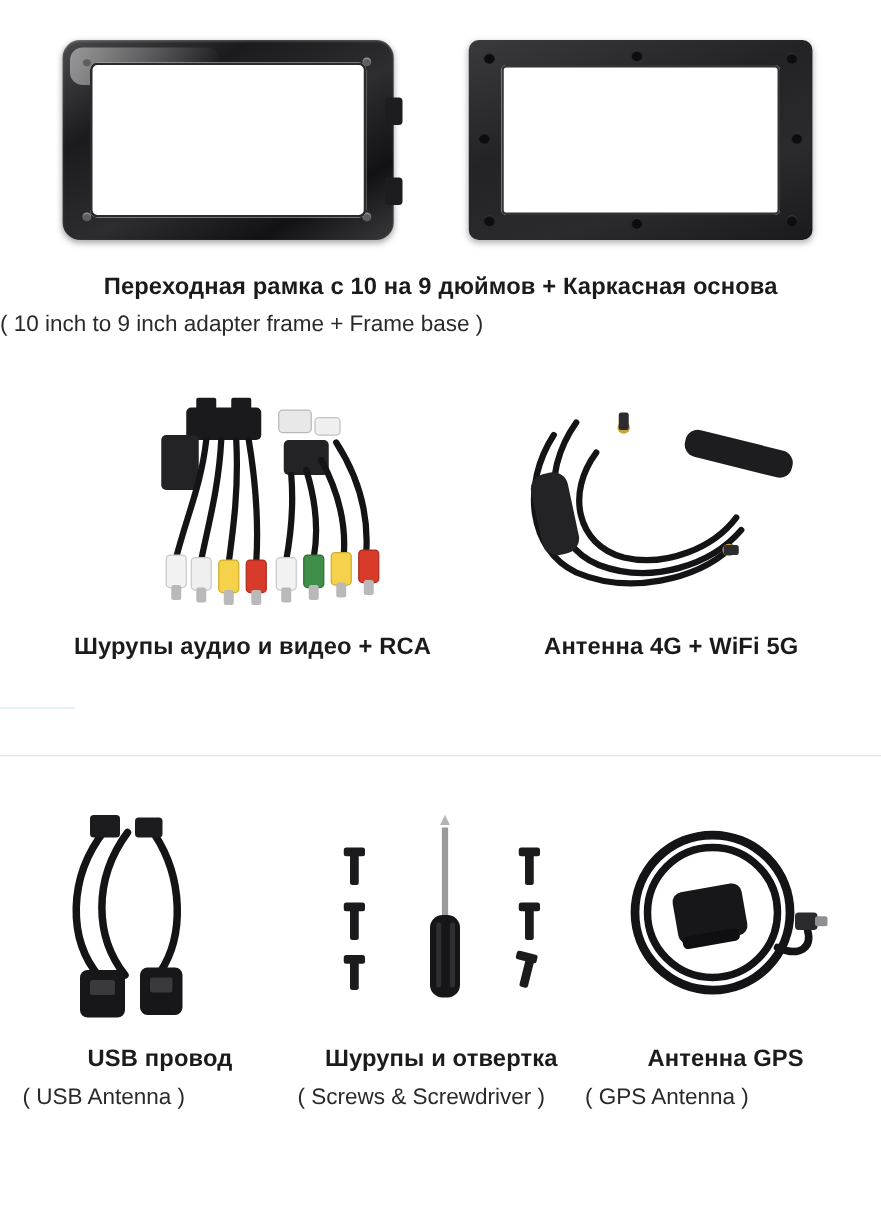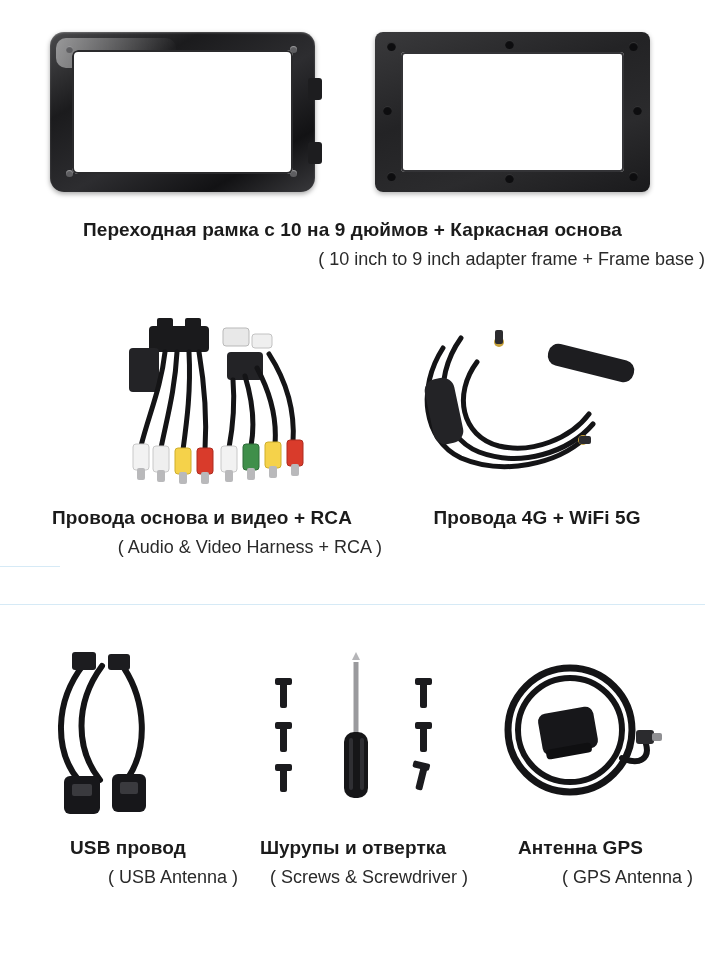--- a/index.html
+++ b/index.html
@@ -28,21 +28,21 @@
     font-size: 19px;
     font-weight: bold;
     text-align: center;
     color: #1b1b1b;
     letter-spacing: 0.1px;
     line-height: 1.25;
   }
   .caption-en {
     font-size: 18px;
     font-weight: normal;
-    text-align: right;
+    text-align: left;
     color: #2a2a2a;
     line-height: 1.3;
     margin-top: 6px;
   }
 
   
   .section-frames {
     position: absolute;
     left: 0;
     top: 0;
@@ -271,22 +271,21 @@
             <rect x="206" y="126" width="16" height="26" rx="3" fill="#3f8f4a" stroke="#2f6c38"></rect>
             <rect x="210" y="150" width="8" height="12" rx="2" fill="#b9b9bb"></rect>
             <rect x="228" y="124" width="16" height="26" rx="3" fill="#f5d24a" stroke="#cfae2b"></rect>
             <rect x="232" y="148" width="8" height="12" rx="2" fill="#b9b9bb"></rect>
             <rect x="250" y="122" width="16" height="26" rx="3" fill="#d93b2b" stroke="#ad2c20"></rect>
             <rect x="254" y="146" width="8" height="12" rx="2" fill="#b9b9bb"></rect>
           </g>
         </svg>
       </div>
       <div class="cell-caption">
-        <div class="caption-ru">Провода основа и видео + RCA</div>
-        <div class="caption-en">( Audio &amp; Video Harness + RCA )</div>
+        <div class="caption-ru">Шурупы аудио и видео + RCA</div>
       </div>
     </div>
 
     <div class="cell antenna4g-cell">
       <div class="cell-art">
         <svg class="art-svg" width="260" height="180" viewBox="0 0 260 180">
 
           <g stroke="#141416" stroke-width="5" fill="none" stroke-linecap="round">
             <path d="M36 30 C10 70, 16 122, 54 140 C96 158, 150 146, 178 120"></path>
             <path d="M54 20 C24 62, 32 118, 72 134 C114 150, 162 134, 186 106"></path>
@@ -296,21 +295,21 @@
           <rect x="22" y="60" width="30" height="66" rx="12" fill="#232326" transform="rotate(-12 37 93)"></rect>
           <rect x="140" y="34" width="88" height="22" rx="10" fill="#1d1d20" transform="rotate(14 184 45)"></rect>
 
           <circle cx="92" cy="24" r="5" fill="#c8a23a"></circle>
           <rect x="88" y="12" width="8" height="14" rx="2" fill="#2c2c2f"></rect>
           <circle cx="176" cy="122" r="5" fill="#c8a23a"></circle>
           <rect x="172" y="118" width="12" height="8" rx="2" fill="#2c2c2f"></rect>
         </svg>
       </div>
       <div class="cell-caption">
-        <div class="caption-ru">Провода 4G + WiFi 5G</div>
+        <div class="caption-ru">Антенна 4G + WiFi 5G</div>
       </div>
     </div>
   </div>
 
   <div class="section-three">
 
     <div class="cell usb-cell">
       <div class="cell-art">
         <svg class="art-svg" width="200" height="180" viewBox="0 0 200 180">
           <g stroke="#141416" stroke-width="6" fill="none" stroke-linecap="round">

